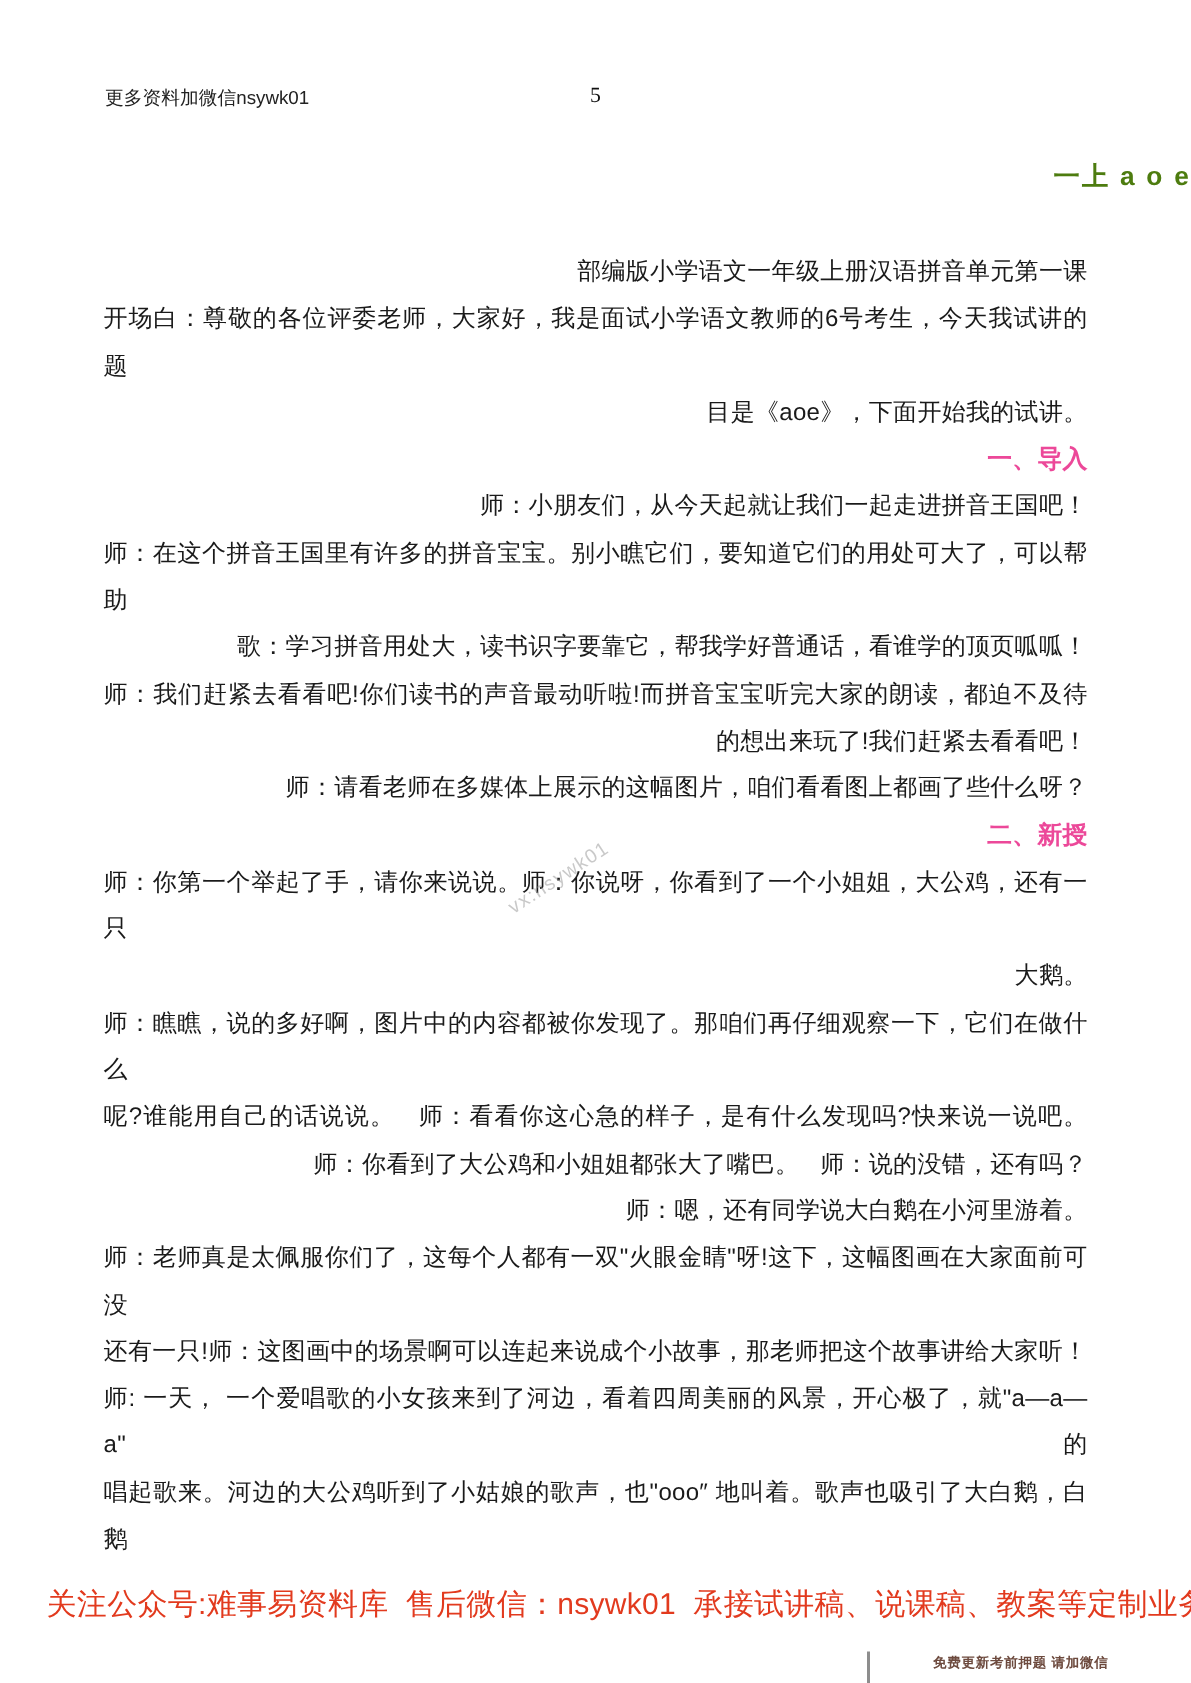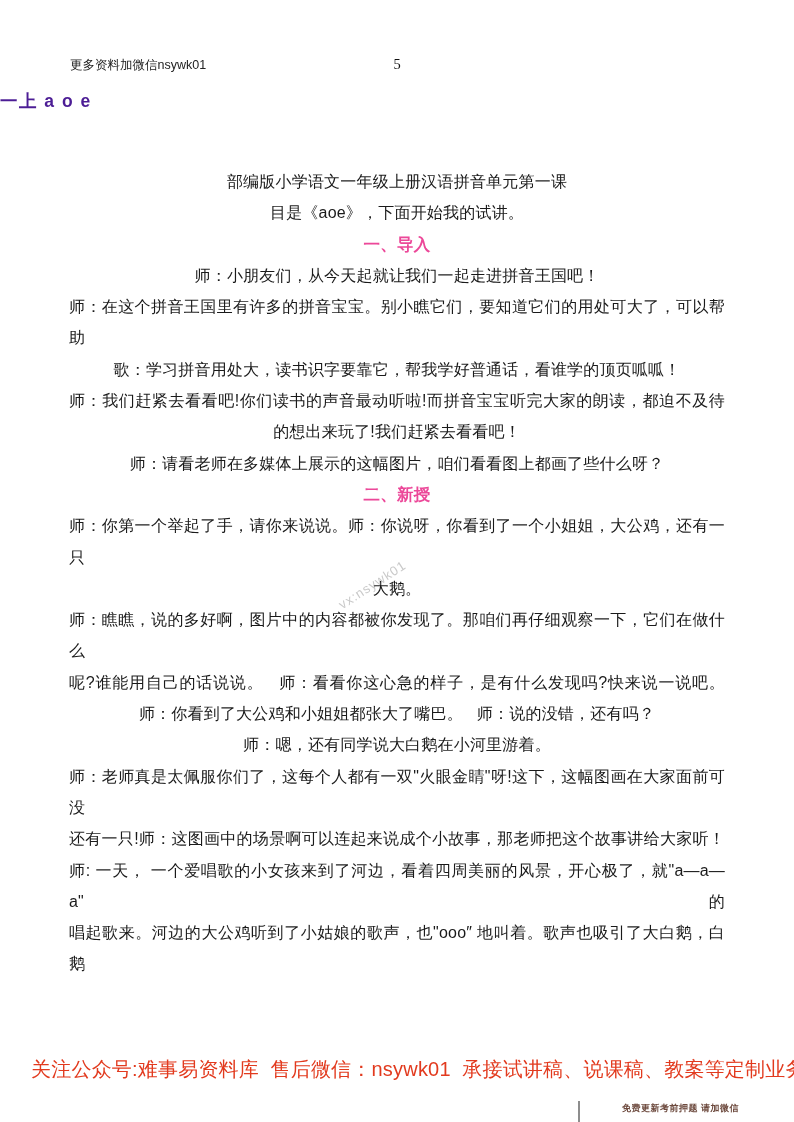--- a/index.html
+++ b/index.html
@@ -16,33 +16,33 @@
     position:absolute; top:57px; left:70px;
     font-size:12.5px; color:#222; white-space:pre;
   }
   .page-number {
     position:absolute; top:56px; left:0; width:100%;
     text-align:center;
     font-family:"Liberation Serif","DejaVu Serif",serif;
     font-size:14.5px; color:#111;
   }
   .doc-title {
-    position:absolute; top:89px; left:0; width:100%;
-    text-align:left;
+    position:absolute; top:105px; left:0; width:100%;
+    text-align:right;
     font-size:17.5px; font-weight:bold; letter-spacing:1.5px;
-    color:#4c1d95;
+    color:#4d7c0f;
   }
   .doc-body {
     position:absolute; top:166px; left:69px; width:656px;
     font-size:16px;
   }
   .line {
     min-height:31.3px; line-height:31.3px;
     white-space:pre-wrap;
-    text-align:center;
+    text-align:right;
     letter-spacing:0.2px;
   }
   .line.fill {
     text-align:justify;
     text-align-last:justify;
   }
   .line.bold {
     font-weight:bold; font-size:16.5px; color:#ec4899;
   }
   .watermark {
@@ -73,20 +73,21 @@
 <div class="page">
 
   <div class="header-note">更多资料加微信nsywk01</div>
 
   <div class="page-number">5</div>
 
   <div class="doc-title">一上 a o e</div>
 
   <div class="doc-body">
       <div class="line">部编版小学语文一年级上册汉语拼音单元第一课</div>
+      <div class="line fill">开场白：尊敬的各位评委老师，大家好，我是面试小学语文教师的6号考生，今天我试讲的题</div>
       <div class="line">目是《aoe》，下面开始我的试讲。</div>
       <div class="line bold">一、导入</div>
       <div class="line">师：小朋友们，从今天起就让我们一起走进拼音王国吧！</div>
       <div class="line fill">师：在这个拼音王国里有许多的拼音宝宝。别小瞧它们，要知道它们的用处可大了，可以帮助</div>
       <div class="line">歌：学习拼音用处大，读书识字要靠它，帮我学好普通话，看谁学的顶页呱呱！</div>
       <div class="line fill">师：我们赶紧去看看吧!你们读书的声音最动听啦!而拼音宝宝听完大家的朗读，都迫不及待</div>
       <div class="line">的想出来玩了!我们赶紧去看看吧！</div>
       <div class="line">师：请看老师在多媒体上展示的这幅图片，咱们看看图上都画了些什么呀？</div>
       <div class="line bold">二、新授</div>
       <div class="line fill">师：你第一个举起了手，请你来说说。师：你说呀，你看到了一个小姐姐，大公鸡，还有一只</div>

